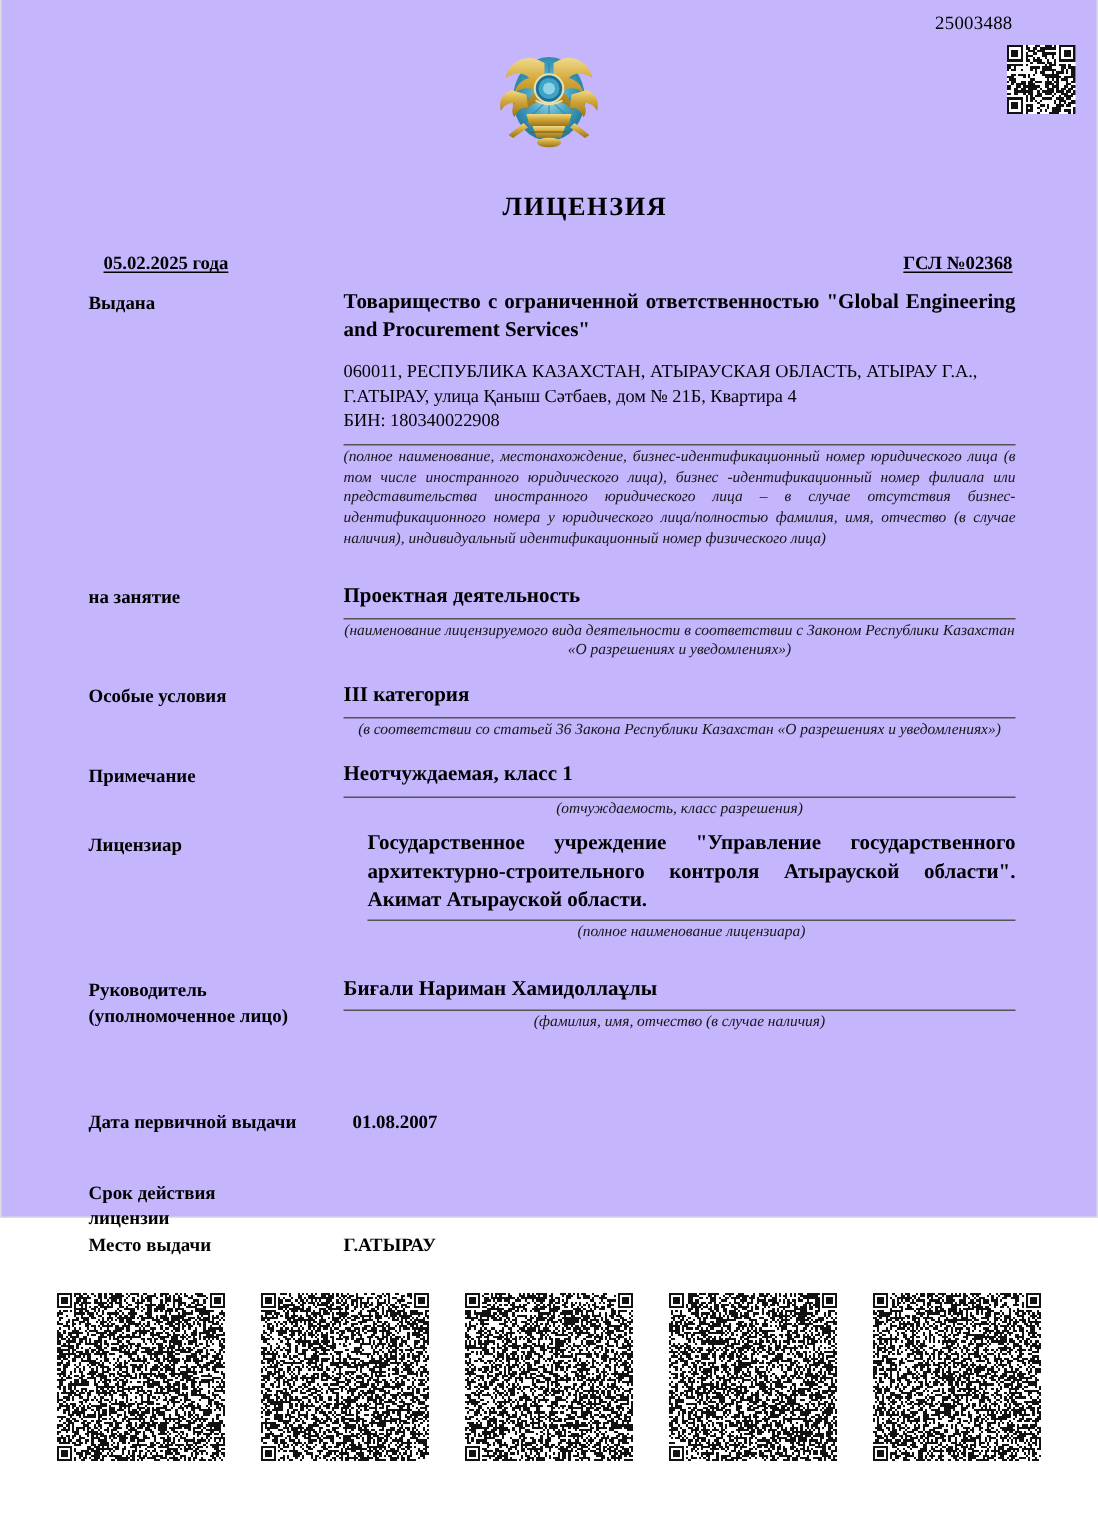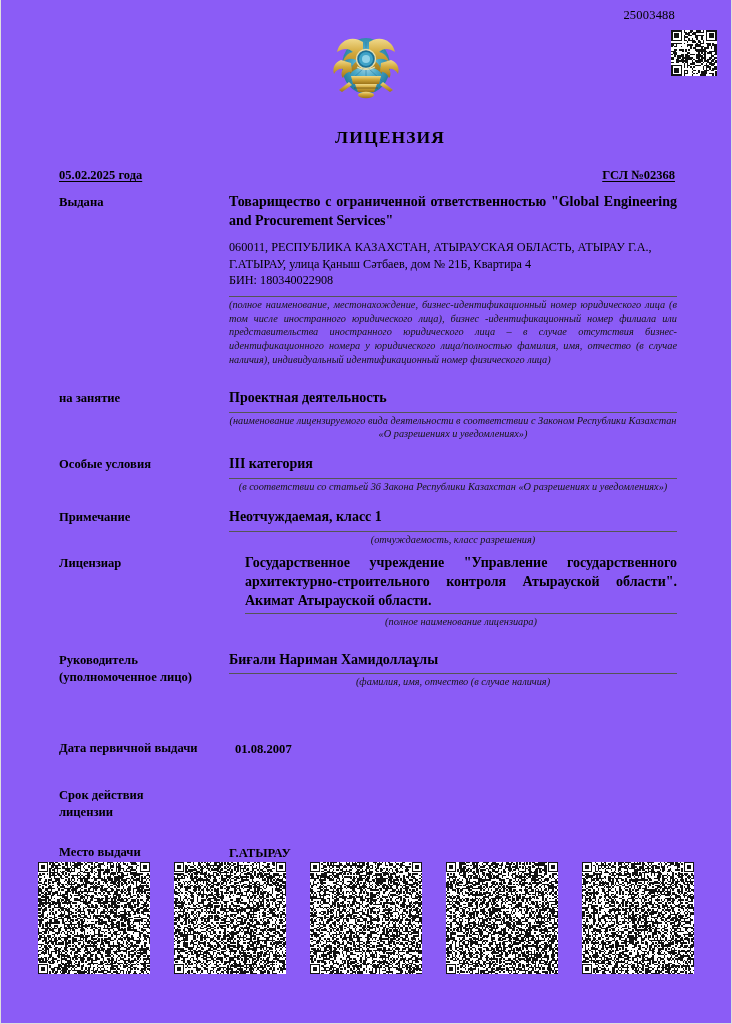--- a/index.html
+++ b/index.html
@@ -10,25 +10,25 @@
   body {
     width: 732px; height: 1024px;
     font-family: "Liberation Serif", "DejaVu Serif", serif;
     color: #000000;
     position: relative;
     overflow: hidden;
   }
   .page {
     position: absolute;
     left: 0; top: 0;
-    width: 732px; height: 1024px;
+    width: 732px; height: 812px;
     border-left: 1px solid #dedede;
     border-right: 1px solid #dedede;
     border-bottom: 1px solid #dedede;
-    background: #8b5cf6;
+    background: #c4b5fd;
   }
 
   
   .doc-number {
     position: absolute;
     right: 56px; top: 8px;
     font-size: 12.5px;
     letter-spacing: .2px;
   }
 
@@ -52,21 +52,21 @@
     text-align: center;
     font-weight: bold;
     font-size: 17.5px;
     letter-spacing: 1.1px;
     margin-left: 48px;
   }
 
   
   .daterow {
     position: absolute;
-    left: 58px; right: 56px; top: 168px;
+    left: 68px; right: 56px; top: 168px;
     display: flex; justify-content: space-between;
     font-weight: bold; font-size: 12.5px; align-items: flex-end;
   }
   .daterow > span { text-decoration: underline; text-underline-offset: 2px; }
 
   
   .body {
     position: absolute;
     left: 58px; top: 193px;
     width: 618px;
@@ -254,21 +254,21 @@
     <div class="row" style="margin-top:29px;">
       <div class="lbl">
         <div>Срок действия</div>
         <div>лицензии</div>
       </div>
       <div class="val">
         <span class="ulval"></span>
       </div>
     </div>
 
-    <div class="row" style="margin-top:22px;justify-content:flex-end;">
+    <div class="row" style="margin-top:0;justify-content:flex-end;">
       <div class="lbl">Место выдачи</div>
       <div class="val">
         <span class="ulval">Г.АТЫРАУ</span>
       </div>
     </div>
 
   </div>
 
   <div class="code-strip" id="codeStrip">
       <svg viewBox="0 0 78 78" shape-rendering="crispEdges">

